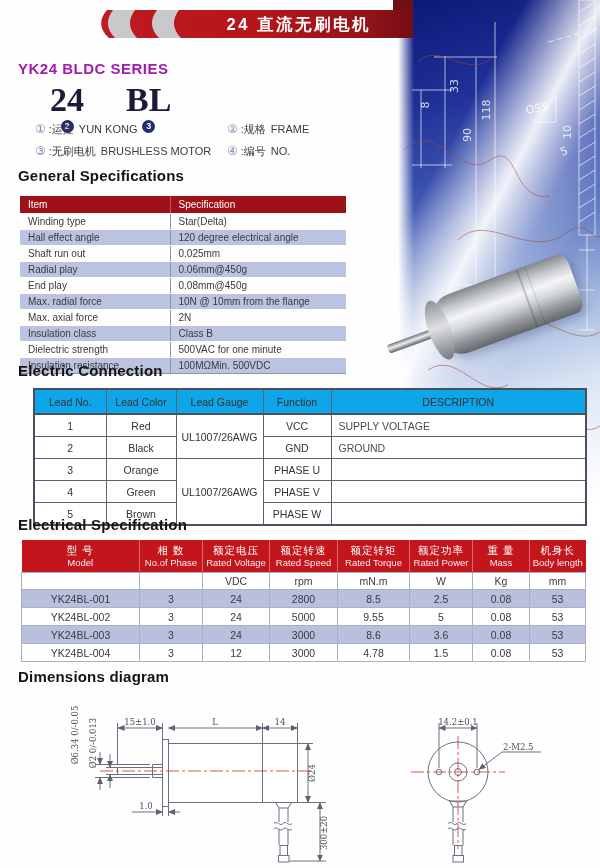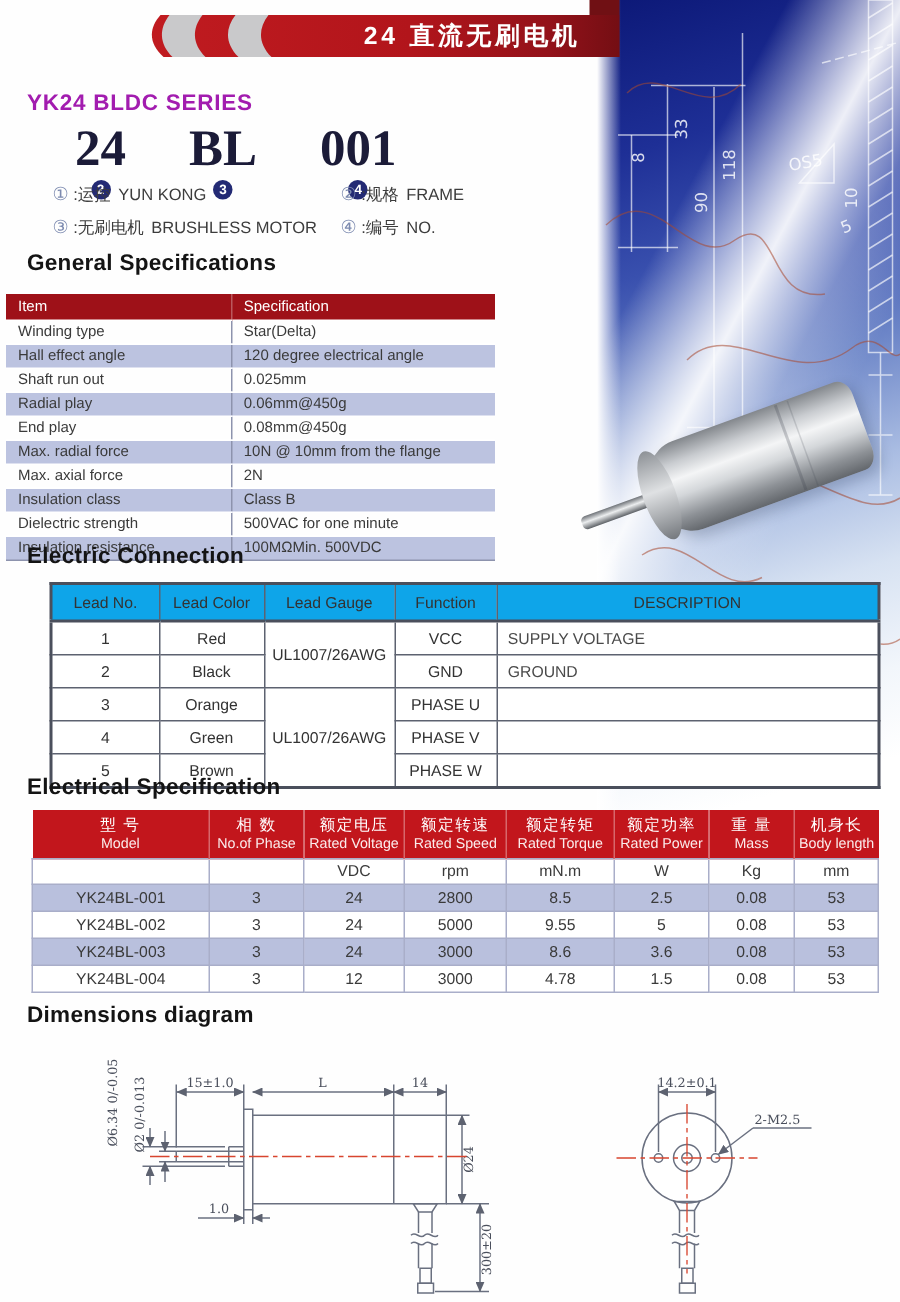--- a/index.html
+++ b/index.html
@@ -38,41 +38,41 @@
     position:absolute;left:-5px;top:0;width:22px;height:62px;border-radius:50%;
     background:linear-gradient(to bottom,#8e9297,#dfe1e3 45%,#75797e);
   }
   .m-seam{position:absolute;right:50px;top:1px;bottom:1px;width:2px;background:rgba(60,65,75,.25);}
   .m-seam2{position:absolute;right:42px;top:1px;bottom:1px;width:1px;background:rgba(60,65,75,.18);}
   
   .banner-end{position:absolute;left:393px;top:0;width:20px;height:38px;background:#701014;}
   .banner-svg{position:absolute;left:93px;top:10px;}
   .banner-title{
     position:absolute;left:93px;top:10px;width:320px;height:28px;
-    line-height:28px;text-align:right;padding-right:26px;box-sizing:border-box;
+    line-height:28px;text-align:right;padding-right:42px;box-sizing:border-box;
     color:#fff;font-weight:bold;font-size:16.5px;letter-spacing:2.5px;
   }
   
   .series-title{position:absolute;left:18px;top:60px;font-size:15px;font-weight:bold;color:#a21caf;letter-spacing:.5px;}
   .code-row{position:absolute;left:50px;top:82px;display:flex;gap:42px;}
   .code-part{display:flex;flex-direction:column;align-items:center;}
   .code-text{font-family:"Liberation Serif","DejaVu Serif",serif;font-weight:bold;font-size:34px;line-height:36px;color:#1b1b38;}
   .code-circle{
     width:13px;height:13px;border-radius:50%;background:#232a74;color:#fff;
     font-size:9px;font-weight:bold;line-height:13px;text-align:center;margin-top:2px;
   }
   
   .legend{position:absolute;left:35px;top:122px;display:grid;grid-template-columns:192px auto;row-gap:7px;font-size:11px;color:#3c3c3c;}
   .legend-item{white-space:nowrap;}
   .lnum{color:#7d8bb0;font-size:12px;margin-right:3px;}
   .lcn{margin-right:5px;}
   
   .sec-h{position:absolute;left:18px;font-size:15px;font-weight:bold;color:#141414;letter-spacing:.2px;}
   
-  .gtable{position:absolute;left:4px;top:196px;width:326px;border-collapse:collapse;table-layout:fixed;font-size:10px;color:#3a3a3a;}
+  .gtable{position:absolute;left:20px;top:196px;width:326px;border-collapse:collapse;table-layout:fixed;font-size:10px;color:#3a3a3a;}
   .gtable th{
     background:#9e1118;color:#fff;font-weight:normal;text-align:left;
     height:15px;padding:1px 0 1px 8px;border-bottom:1px solid #fff;
   }
   .gtable th + th{border-left:1px solid rgba(255,255,255,.3);}
   .gtable td{height:13px;padding:1px 0 1px 8px;border-bottom:1px solid #fff;}
   .gtable td + td{border-left:1px solid #8d93ad;}
   .gtable tr.alt td{background:#bcc3e0;margin-left:35px;}
   .gtable tbody tr:last-child td{border-bottom:1px solid #8d93ad;}
   
@@ -168,24 +168,20 @@
   <div class="series-title">YK24 BLDC SERIES</div>
   <div class="code-row">
     <div class="code-part">
       <div class="code-text">24</div>
       <div class="code-circle">2</div>
     </div>
     <div class="code-part">
       <div class="code-text">BL</div>
       <div class="code-circle">3</div>
     </div>
-    <div class="code-part">
-      <div class="code-text">001</div>
-      <div class="code-circle">4</div>
-    </div>
   </div>
 
   <div class="legend">
     <div class="legend-item"><span class="lnum">①</span>:<span class="lcn">运控</span><span>YUN KONG</span></div>
     <div class="legend-item"><span class="lnum">②</span>:<span class="lcn">规格</span><span>FRAME</span></div>
     <div class="legend-item"><span class="lnum">③</span>:<span class="lcn">无刷电机</span><span>BRUSHLESS MOTOR</span></div>
     <div class="legend-item"><span class="lnum">④</span>:<span class="lcn">编号</span><span>NO.</span></div>
   </div>
 
   <div class="sec-h" style="top:167px">General Specifications</div>

